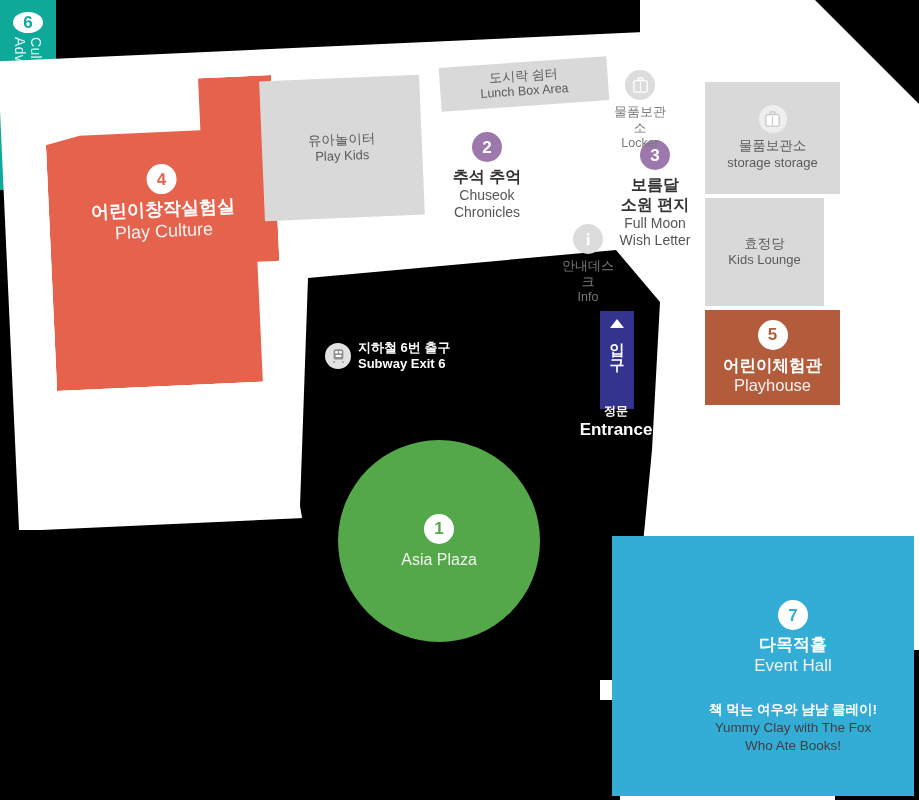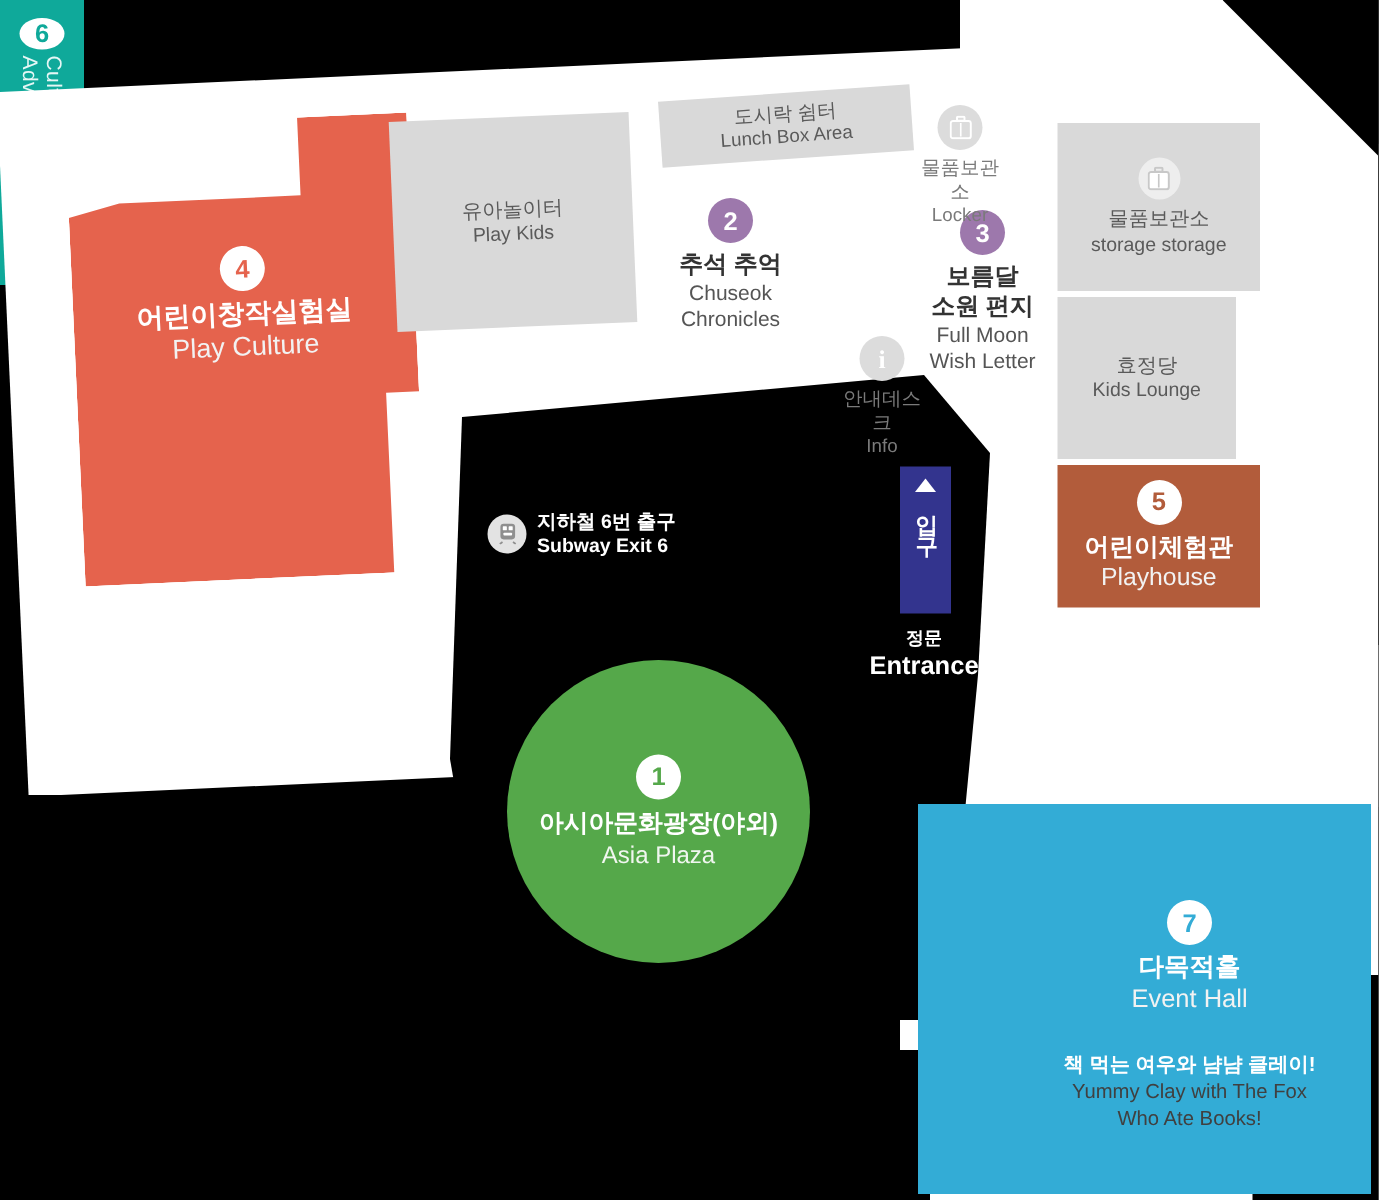--- a/index.html
+++ b/index.html
@@ -154,21 +154,21 @@
   }
   #entrance .tri{
     width:0;height:0;border-left:7px solid transparent;
     border-right:7px solid transparent;border-bottom:9px solid #fff;
     margin-bottom:4px;
   }
   #entrance .ekr{font-size:15px;font-weight:bold;line-height:1.05;
                  writing-mode:vertical-rl;letter-spacing:1px;}
   #entrance-label{
     position:absolute;left:566px;top:404px;width:100px;
-    text-align:center;color:#fff;z-index:5;line-height:1.25;margin-top:14px;
+    text-align:center;color:#fff;z-index:5;line-height:1.25;
   }
   #entrance-label .kr{font-size:12px;font-weight:bold;}
   #entrance-label .en{font-size:17px;font-weight:bold;}
 
   
   .poi{position:absolute;display:flex;flex-direction:column;
        align-items:center;text-align:center;color:#7a7a7a;line-height:1.24;}
   .poi .kr{font-size:13px;}
   .poi .en{font-size:12.5px;}
   .poi .ico{
@@ -267,21 +267,20 @@
     <div class="badge badge-white">7</div>
     <div class="kr">다목적홀</div>
     <div class="en">Event Hall</div>
     <div class="sub-kr">책 먹는 여우와 냠냠 클레이!</div>
     <div class="sub-en">Yummy Clay with The Fox</div>
     <div class="sub-en">Who Ate Books!</div>
   </div>
 
   <div id="z-plaza">
     <div class="badge badge-white">1</div>
-    <div class="kr">아시아문화광장(야외)</div>
     <div class="en">Asia Plaza</div>
   </div>
 
   <div class="event" id="ev-chuseok">
     <div class="badge badge-purple">2</div>
     <div class="kr">추석 추억</div>
     <div class="en">Chuseok</div>
     <div class="en">Chronicles</div>
   </div>
 

